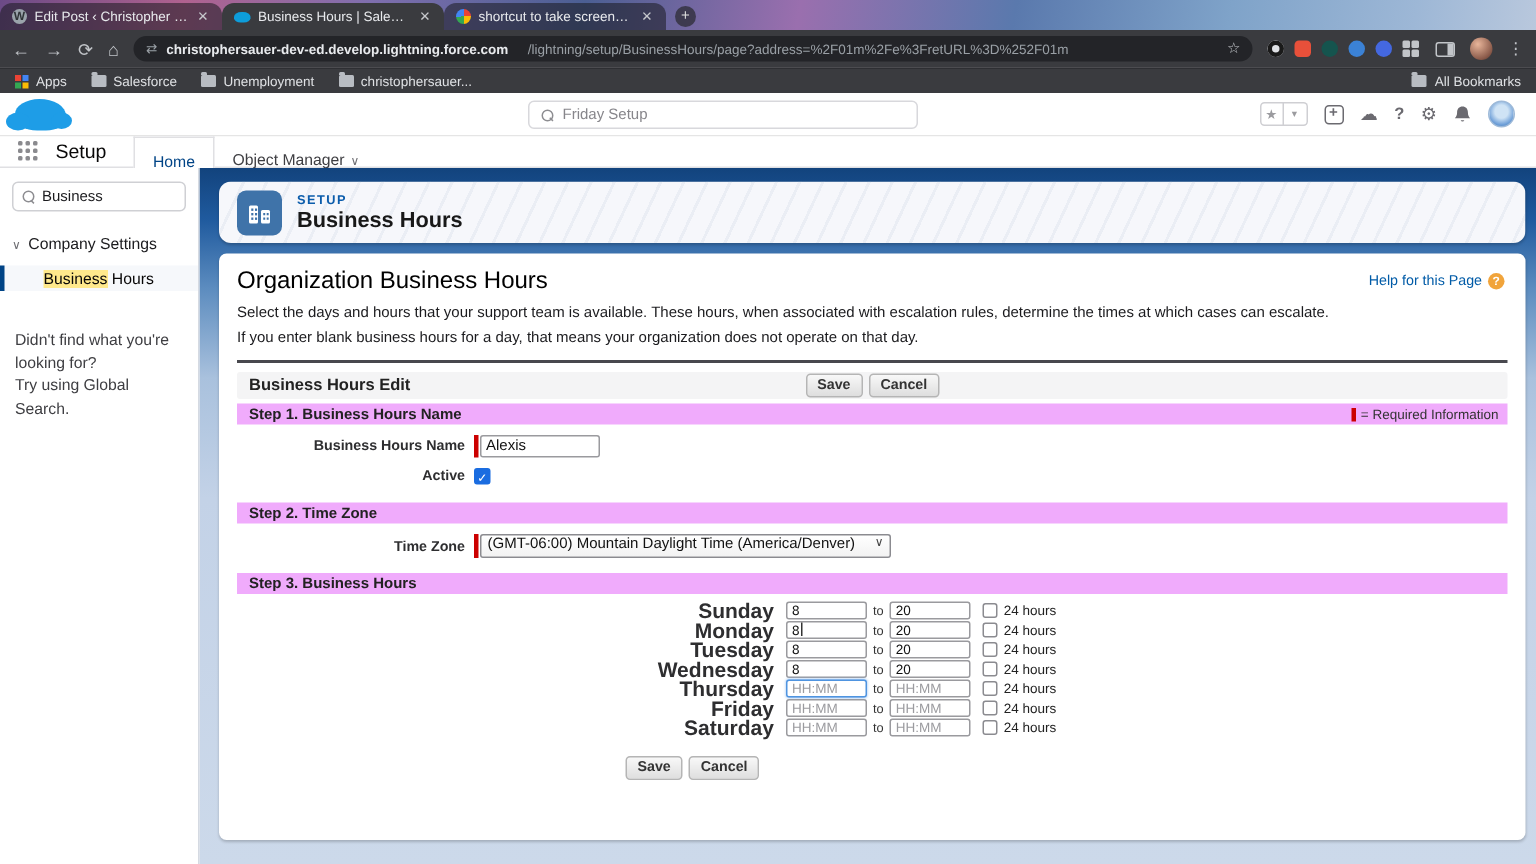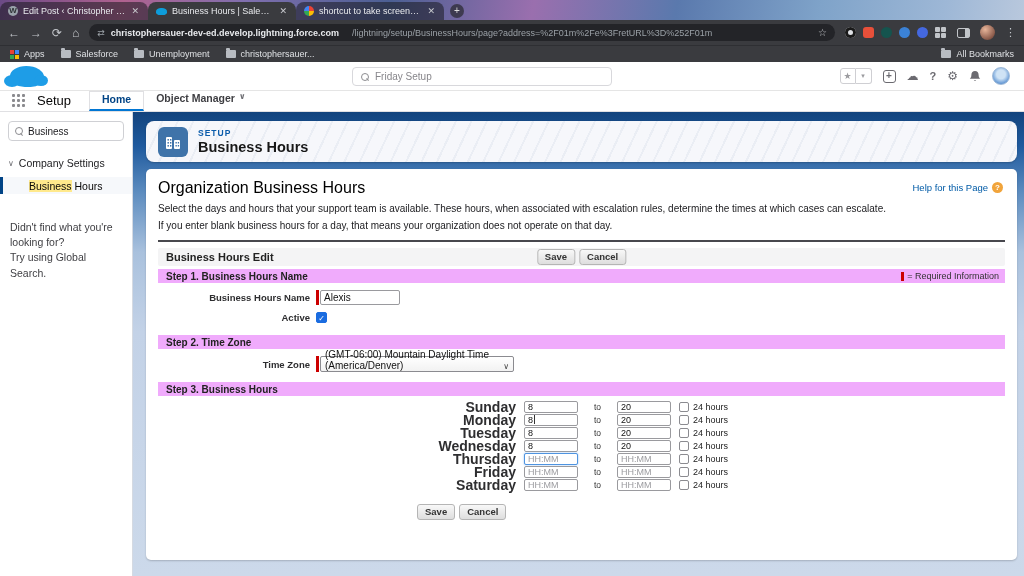--- a/index.html
+++ b/index.html
@@ -79,21 +79,21 @@
     font-size:10px; line-height:10px; text-align:center; font-weight:bold; }
   .astro { width:18px; height:18px; border-radius:50%; background:radial-gradient(circle at 50% 40%,#cfe3f5 35%,#6e9fd8 70%,#3c71ad); border:1px solid #9db9d8; }
 
   
   .setup-nav { position:absolute; left:0; top:91px; width:1024px; height:21px; background:#fff;
     border-bottom:1px solid #e0e0e3; display:flex; align-items:stretch; }
   .waffle { width:15px; height:15px; margin:3px 8px 0 12px; display:grid;
     grid-template-columns:repeat(3,3px); grid-template-rows:repeat(3,3px); gap:2px; }
   .waffle i { background:#8a8a8e; border-radius:1px; }
   .setup-word { font-size:13px; color:#080707; margin:2px 18px 0 2px; }
-  .nav-tab { font-size:10.5px; color:#3e3e42; display:flex; align-items:flex-start; gap:4px; padding:1px 12px;font-weight:bold; }
+  .nav-tab { font-size:10.5px; color:#3e3e42; display:flex; align-items:center; gap:4px; padding:16px 12px; }
   .nav-tab.active { border:1px solid #e0e0e3; border-bottom:2px solid #0176d3; color:#014486; background:#fff; }
 
   
   .content { position:absolute; left:0; top:112px; width:1024px; height:464px;
     background:linear-gradient(to bottom,#12437d 0px,#1f5a9e 34px,#5c8cbf 80px,#a9c1dd 140px,#c3d2e7 220px,#ccd9ea 464px); }
 
   .sidebar { position:absolute; left:0; top:0; width:133px; height:464px; background:#fff;
     border-right:1px solid #d5dae2; }
   .side-search { margin:9px 8px 0 8px; height:20px; border:1px solid #cfd0d4; border-radius:4px;
     display:flex; align-items:center; gap:5px; padding:0 6px; }
@@ -142,33 +142,33 @@
   .lbl { width:158px; text-align:right; padding-right:6px; font-size:9.5px; font-weight:bold; color:#2e2e30; flex:0 0 auto; }
   .req-wrap { border-left:3px solid #c00; padding-left:1px; display:flex; }
   .inp { height:15px; border:1px solid #9a9a9e; border-radius:2px; font-size:10px; color:#111;
     padding:0 3px; display:flex; align-items:center; background:#fff; }
   .inp.name { width:80px; }
   .cb { width:11px; height:11px; border:1px solid #8b8b90; border-radius:2px; background:#fff; flex:0 0 auto; }
   .cb.checked { background:#1a6ce0; border-color:#1a6ce0; color:#fff; font-size:8px; line-height:11px; text-align:center; }
   .default-group { position:absolute; right:262px; top:0; height:15px; display:flex; align-items:center; gap:10px; }
   .default-group span { font-size:9.5px; font-weight:bold; color:#2e2e30; }
 
-  .select { width:194px; height:16px; border:1px solid #8b8b90; border-radius:2px; background:linear-gradient(#fff,#f2f2f2);
-    font-size:10px; color:#111; display:flex; align-items:flex-end; padding:0 4px; }
+  .select { width:274px; height:16px; border:1px solid #8b8b90; border-radius:2px; background:linear-gradient(#fff,#f2f2f2);
+    font-size:10px; color:#111; display:flex; align-items:flex-start; padding:0 4px; }
   .select .sel-chev { margin-left:auto; font-size:8px; color:#444; }
 
   .day-rows { margin-top:4px; }
   .day-row { display:flex; align-items:center; height:13px; }
   .day-lbl { width:366px; text-align:right; padding-right:8px; font-size:14px; font-weight:bold; color:#2e2e30; flex:0 0 auto; }
   .time-input { width:54px; height:12px; border:1px solid #9a9a9e; border-radius:2px; background:#fff;
     font-size:9px; color:#111; display:flex; align-items:center; padding:0 3px; flex:0 0 auto; }
   .time-input .ph { color:#9b9b9f; }
   .time-input.focused { border-color:#4f94e0; box-shadow:0 0 2px #8fbcf0; }
   .caret { width:1px; height:9px; background:#333; margin-left:1px; }
-  .to-lbl { font-size:8.5px; color:#333; margin:0 16px; }
+  .to-lbl { font-size:8.5px; color:#333; margin:0 4px; }
   .cb24 { width:10px; height:10px; border:1px solid #8b8b90; border-radius:2px; background:#fff; margin:0 4px 0 8px; flex:0 0 auto; }
   .h24 { font-size:9px; color:#222; }
   .bottom-btns { margin-top:13px; margin-left:259px; display:flex; gap:4px; }
 </style>
 </head>
 <body>
 
 <div id="app">
 
   <div class="tabstrip">

